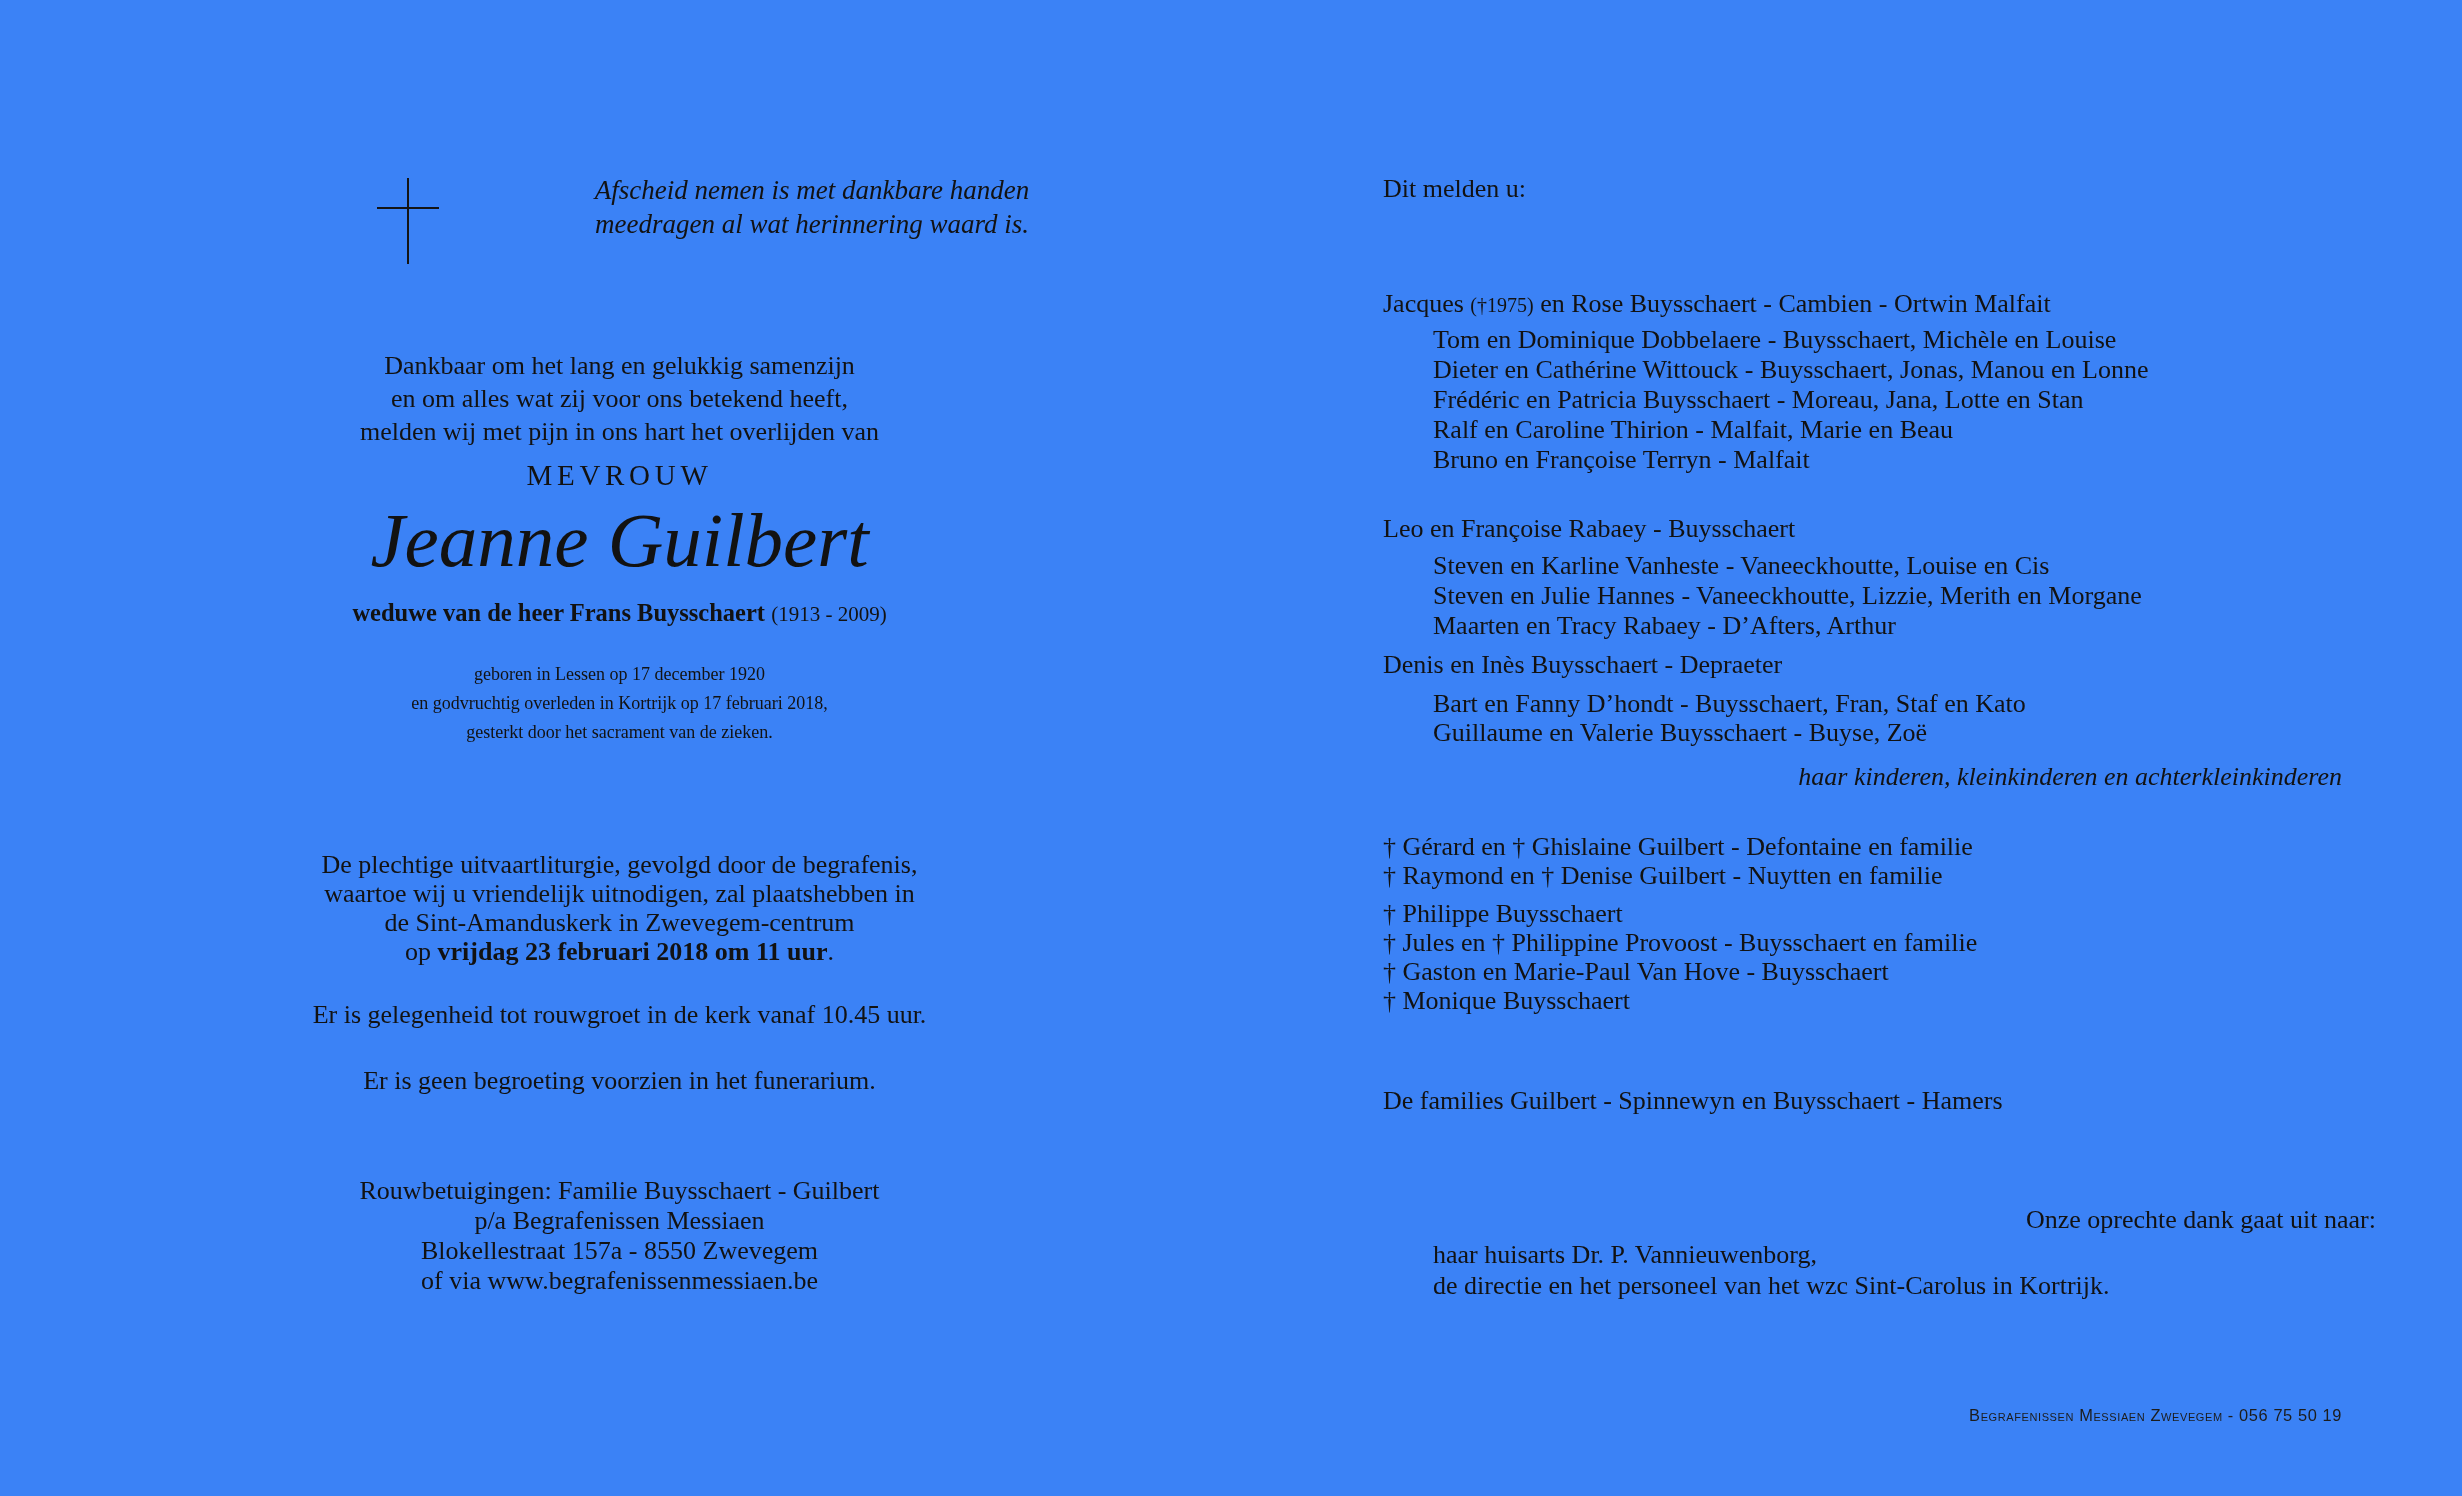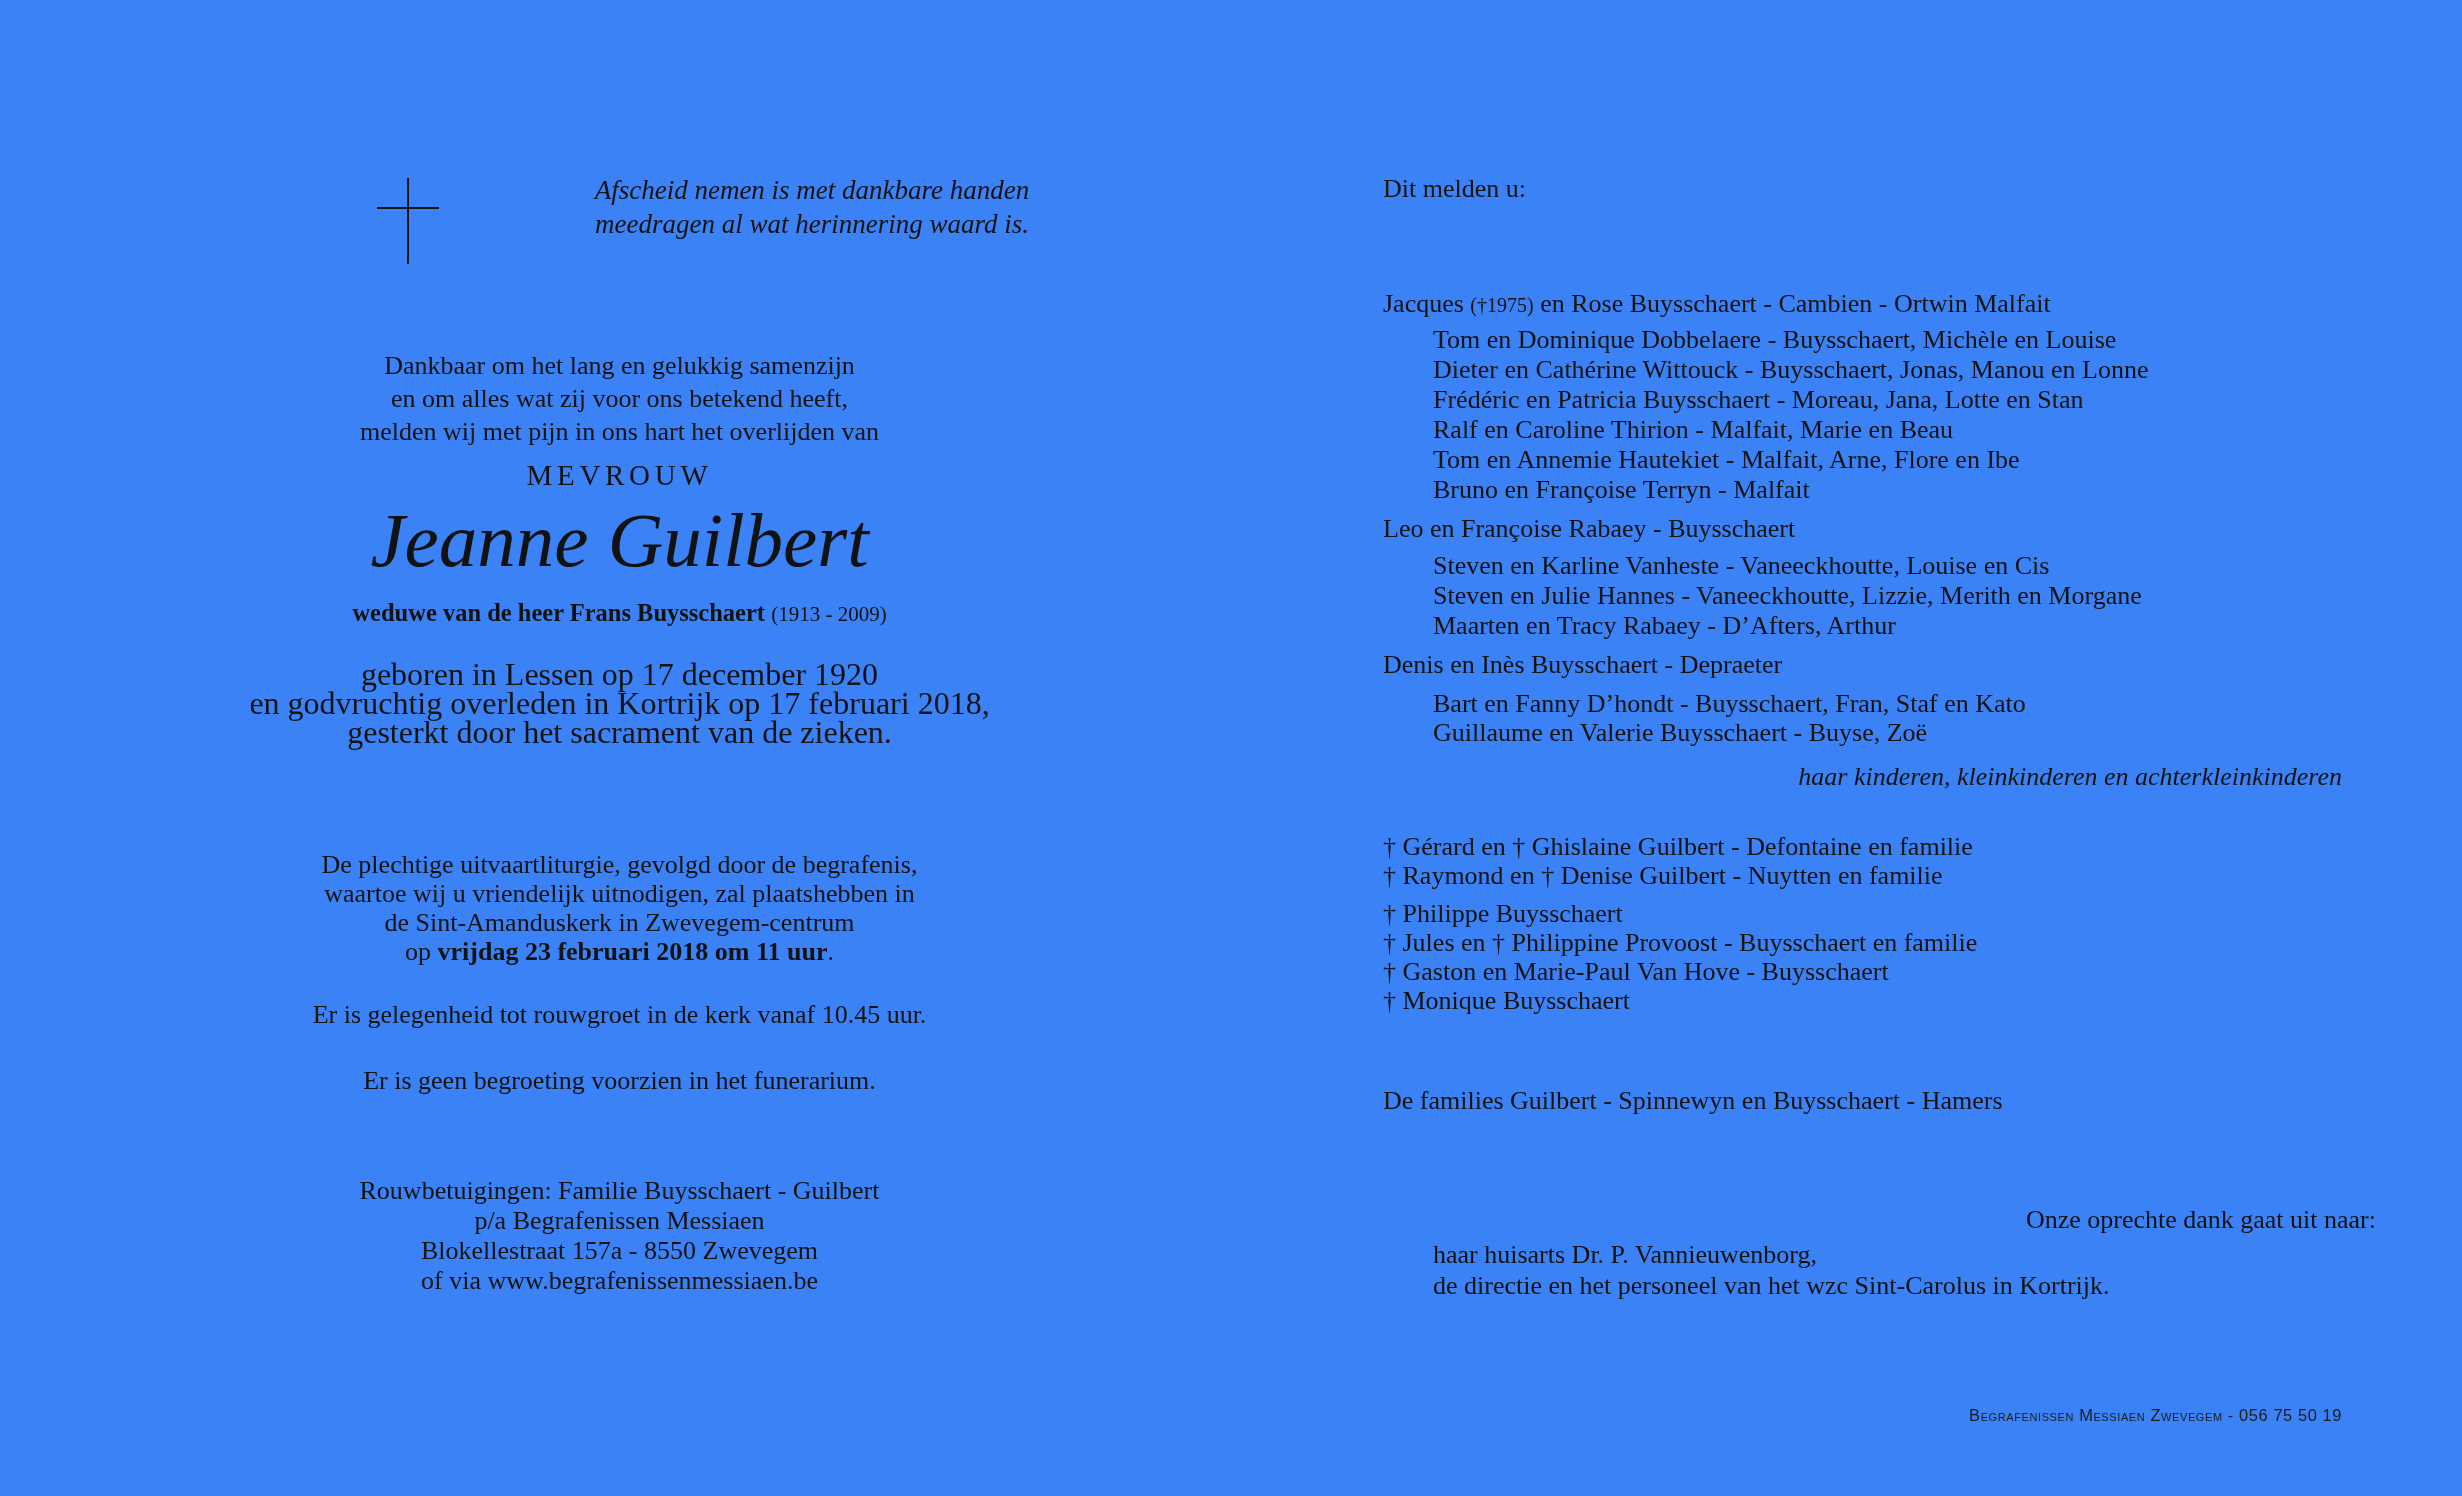--- a/index.html
+++ b/index.html
@@ -18,21 +18,21 @@
   .intro{left:199px;top:349px;width:841px;text-align:center;
          font-size:26px;line-height:33px;}
   .salutation{left:199px;top:459px;width:841px;text-align:center;
          font-size:29px;letter-spacing:4.7px;}
   .deceased-name{left:199px;top:496px;width:841px;text-align:center;
          font-style:italic;font-size:77px;line-height:1.15;}
   .widow{left:199px;top:599px;width:841px;text-align:center;font-size:24.5px;}
   .widow .b{font-weight:bold;}
   .widow .years{font-size:21px;}
   .life{left:199px;top:660px;width:841px;text-align:center;
-         font-size:32px;line-height:29px;}
+         font-size:18px;line-height:29px;}
   .service{left:199px;top:850px;width:841px;text-align:center;
          font-size:26px;line-height:29px;}
   .b{font-weight:bold;}
   .single{left:199px;width:841px;text-align:center;font-size:26px;}
   .rouwgroet{top:1000px;}
   .funerarium{top:1066px;}
   .condolences{left:199px;top:1176px;width:841px;text-align:center;
          font-size:26px;line-height:30px;}
   
   .cross{left:377px;top:178px;width:62px;height:86px;}
@@ -116,21 +116,20 @@
 
   <div class="abs r r-header">Dit melden u:</div>
 
   <div class="abs r g1-parent"><span>Jacques </span><span class="small-year">(†1975)</span><span> en Rose Buysschaert - Cambien - Ortwin Malfait</span></div>
 
   <div class="abs r g1-children">
     <div>Tom en Dominique Dobbelaere - Buysschaert, Michèle en Louise</div>
     <div>Dieter en Cathérine Wittouck - Buysschaert, Jonas, Manou en Lonne</div>
     <div>Frédéric en Patricia Buysschaert - Moreau, Jana, Lotte en Stan</div>
     <div>Ralf en Caroline Thirion - Malfait, Marie en Beau</div>
-    <div>Tom en Annemie Hautekiet - Malfait, Arne, Flore en Ibe</div>
     <div>Bruno en Françoise Terryn - Malfait</div>
   </div>
 
   <div class="abs r g2-parent">Leo en Françoise Rabaey - Buysschaert</div>
 
   <div class="abs r g2-children">
     <div>Steven en Karline Vanheste - Vaneeckhoutte, Louise en Cis</div>
     <div>Steven en Julie Hannes - Vaneeckhoutte, Lizzie, Merith en Morgane</div>
     <div>Maarten en Tracy Rabaey - D’Afters, Arthur</div>
   </div>

